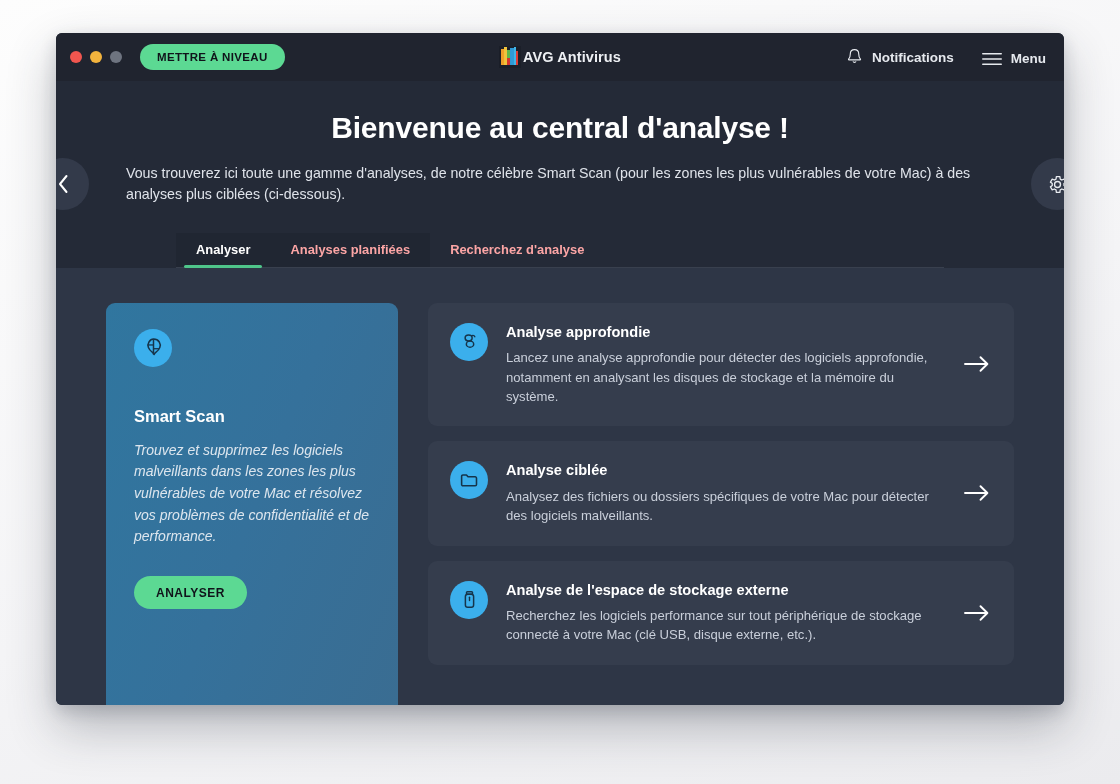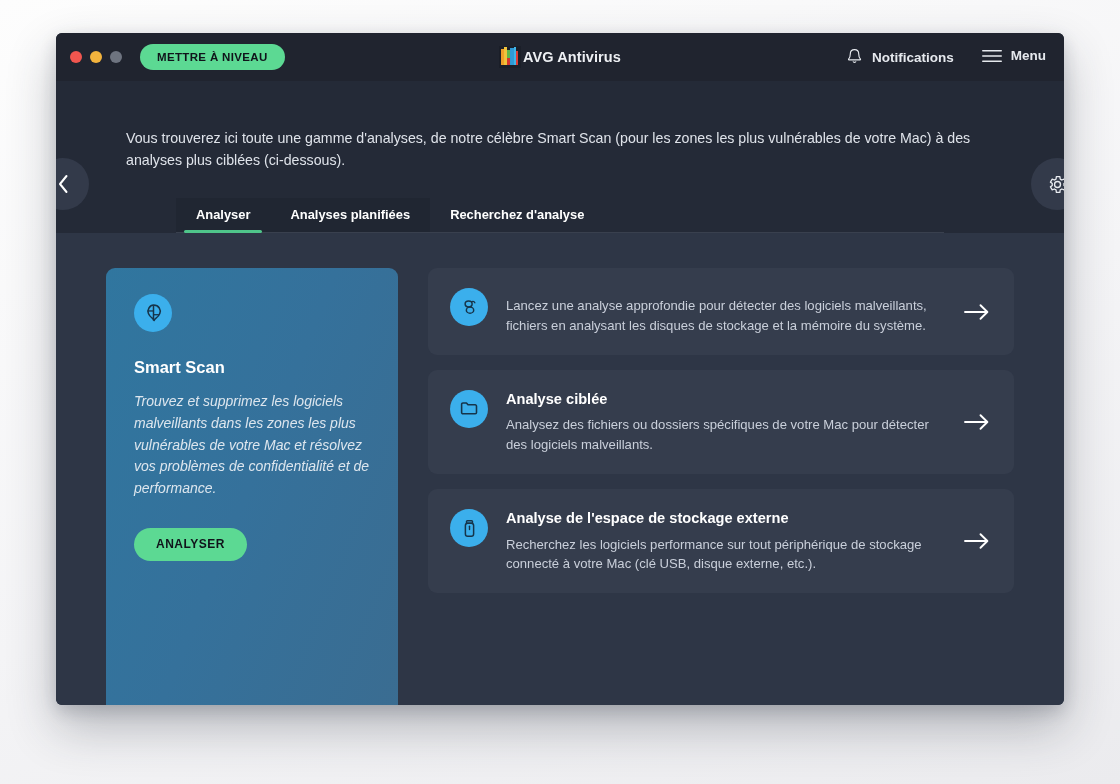--- a/index.html
+++ b/index.html
@@ -92,21 +92,21 @@
   }
   .avg-logo {
     width: 22px; height: 22px;
     display: block;
   }
 
   .tb-right {
     margin-left: auto;
     margin-right: 18px;
     display: flex;
-    align-items: flex-start;
+    align-items: flex-end;
     gap: 28px;
   }
   .tb-item {
     display: flex;
     align-items: center;
     gap: 9px;
     cursor: pointer;
   }
   .tb-label {
     color: #e6e9ee;
@@ -165,21 +165,21 @@
   .tabs {
     display: flex;
     align-items: flex-end;
     border-bottom: 1px solid #39404e;
   }
   .tab {
     position: relative;
     padding: 9px 20px 10px;
     font-size: 12.9px;
     font-weight: bold;
-    color: #ffffff;
+    color: #fca5a5;
     cursor: pointer;
     white-space: nowrap;
     background: transparent;
     border: none;
     font-family: "Liberation Sans", sans-serif;
   }
   .tab.shaded { background: #202632; }
   .tab.active { color: #ffffff; }
   .tab.active::after {
     content: "";
@@ -213,21 +213,21 @@
   .circle-badge {
     width: 38px; height: 38px;
     border-radius: 50%;
     background: #3bafec;
     display: flex;
     align-items: center;
     justify-content: center;
     flex: 0 0 38px;
   }
   .smart-title {
-    margin-top: 26px;
+    margin-top: 40px;
     color: #ffffff;
     font-size: 16.5px;
     font-weight: bold;
   }
   .smart-desc {
     margin-top: 14px;
     color: #dde6ee;
     font-size: 14px;
     line-height: 1.55;
     font-style: italic;
@@ -346,20 +346,21 @@
         </svg>
       </div>
 
       <div class="edge-btn right">
         <svg width="21" height="21" viewBox="0 0 24 24">
           <path d="M12 8.6a3.4 3.4 0 1 0 0 6.8 3.4 3.4 0 0 0 0-6.8z" fill="none" stroke="#e9ecf1" stroke-width="1.6"></path>
           <path d="M19.4 13.1c.04-.36.06-.73.06-1.1s-.02-.74-.06-1.1l2.1-1.6-2-3.46-2.5 1a7.6 7.6 0 0 0-1.9-1.1l-.38-2.64h-4l-.38 2.64c-.68.27-1.32.64-1.9 1.1l-2.5-1-2 3.46 2.1 1.6c-.04.36-.06.73-.06 1.1s.02.74.06 1.1l-2.1 1.6 2 3.46 2.5-1c.58.46 1.22.83 1.9 1.1l.38 2.64h4l.38-2.64c.68-.27 1.32-.64 1.9-1.1l2.5 1 2-3.46-2.1-1.6z" fill="none" stroke="#e9ecf1" stroke-width="1.5" stroke-linejoin="round"></path>
         </svg>
       </div>
 
+      <h1 class="page-title">Bienvenue au central d'analyse !</h1>
 
       <p class="page-subtitle">Vous trouverez ici toute une gamme d'analyses, de notre célèbre Smart Scan (pour les zones les plus vulnérables de votre Mac) à des analyses plus ciblées (ci-dessous).</p>
 
       <div class="tabs-wrap">
         <div class="tabs">
           <button class="tab shaded active">Analyser</button>
           <button class="tab shaded">Analyses planifiées</button>
           <button class="tab">Recherchez d'analyse</button>
         </div>
       </div>
@@ -388,21 +389,22 @@
 
         <div class="opt-card">
           <div class="circle-badge">
             <svg width="21" height="21" viewBox="0 0 24 24">
               <ellipse cx="11" cy="8" rx="4" ry="3.3" fill="none" stroke="#16344a" stroke-width="1.7"></ellipse>
               <ellipse cx="12.6" cy="15" rx="4.2" ry="3.5" fill="none" stroke="#16344a" stroke-width="1.7"></ellipse>
               <path d="M14.6 5.3c1.6-.5 3.1.2 3.5 1.3" fill="none" stroke="#16344a" stroke-width="1.5" stroke-linecap="round"></path>
             </svg>
           </div>
           <div class="opt-body">
-            <div class="opt-desc">Lancez une analyse approfondie pour détecter des logiciels malveillants, fichiers en analysant les disques de stockage et la mémoire du système.</div>
+            <div class="opt-title">Analyse approfondie</div>
+            <div class="opt-desc">Lancez une analyse approfondie pour détecter des logiciels approfondie, notamment en analysant les disques de stockage et la mémoire du système.</div>
           </div>
           <div class="opt-arrow">
             <svg width="26" height="18" viewBox="0 0 26 18">
               <path d="M1 9h22M16.5 2.2 23.4 9l-6.9 6.8" fill="none" stroke="#ffffff" stroke-width="1.9" stroke-linecap="round" stroke-linejoin="round"></path>
             </svg>
           </div>
         </div>
 
         <div class="opt-card">
           <div class="circle-badge">

